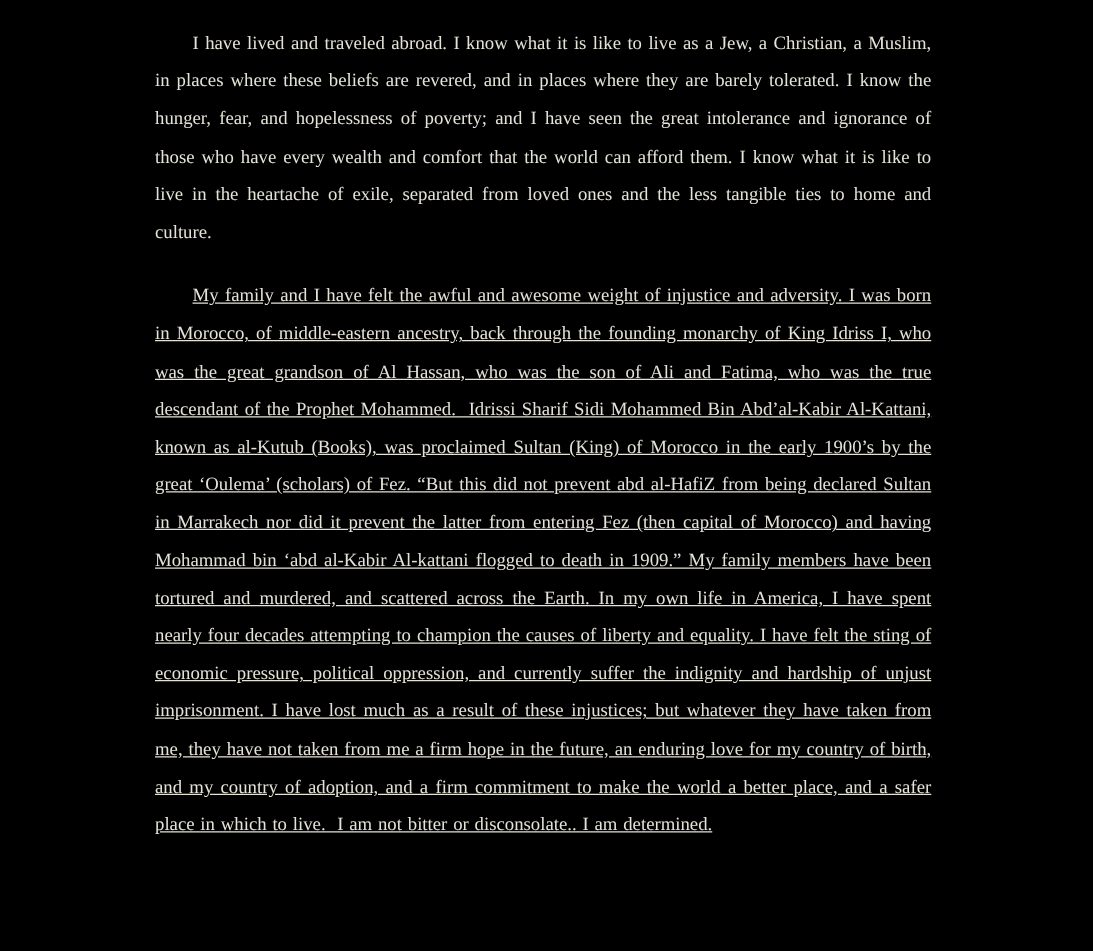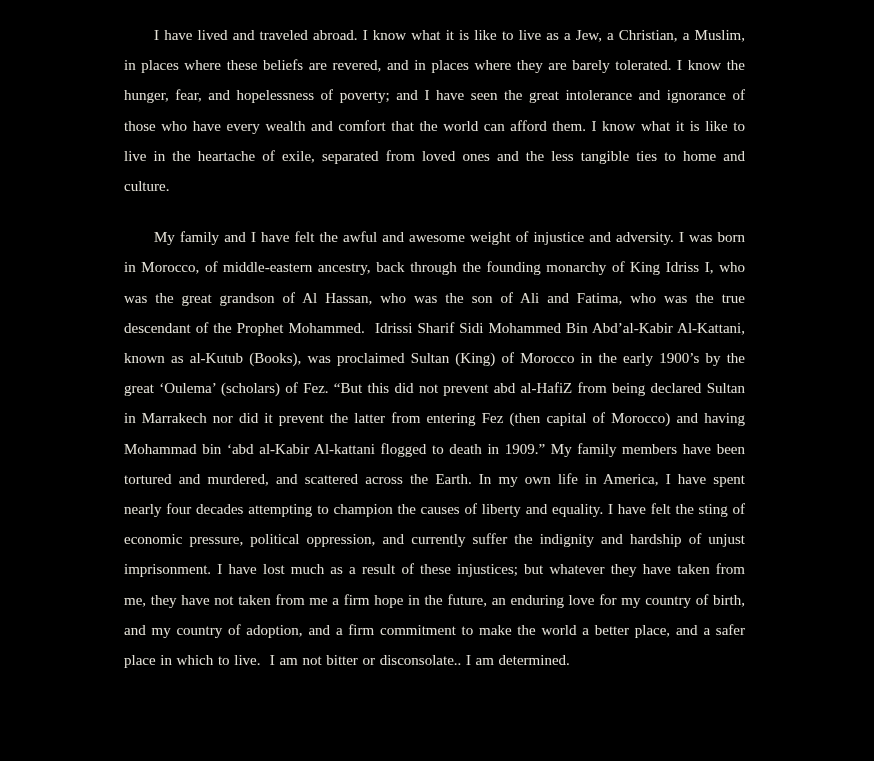--- a/index.html
+++ b/index.html
@@ -25,20 +25,21 @@
     line-height: 30.2px;
     text-align: justify;
   }
   .text-column p {
     margin: 0 0 21px 0;
     text-indent: 30px;
     word-spacing: 0.06em;
   }
   .text-column p:last-child {
     margin-bottom: 0;
+    text-decoration: underline;
   }
 </style>
 </head>
 <body>
 
 <div class="page">
   <div class="text-column">
     <p>I have lived and traveled abroad. I know what it is like to live as a Jew, a Christian, a Muslim, in places where these beliefs are revered, and in places where they are barely tolerated. I know the hunger, fear, and hopelessness of poverty; and I have seen the great intolerance and ignorance of those who have every wealth and comfort that the world can afford them. I know what it is like to live in the heartache of exile, separated from loved ones and the less tangible ties to home and culture.</p>
     <p>My family and I have felt the awful and awesome weight of injustice and adversity. I was born in Morocco, of middle-eastern ancestry, back through the founding monarchy of King Idriss I, who was the great grandson of Al Hassan, who was the son of Ali and Fatima, who was the true descendant of the Prophet Mohammed.&nbsp; Idrissi Sharif Sidi Mohammed Bin Abd’al-Kabir Al-Kattani, known as al-Kutub (Books), was proclaimed Sultan (King) of Morocco in the early 1900’s by the great ‘Oulema’ (scholars) of Fez. “But this did not prevent abd al-HafiZ from being declared Sultan in Marrakech nor did it prevent the latter from entering Fez (then capital of Morocco) and having Mohammad bin ‘abd al-Kabir Al-kattani flogged to death in 1909.” My family members have been tortured and murdered, and scattered across the Earth. In my own life in America, I have spent nearly four decades attempting to champion the causes of liberty and equality. I have felt the sting of economic pressure, political oppression, and currently suffer the indignity and hardship of unjust imprisonment. I have lost much as a result of these injustices; but whatever they have taken from me, they have not taken from me a firm hope in the future, an enduring love for my country of birth, and my country of adoption, and a firm commitment to make the world a better place, and a safer place in which to live.&nbsp; I am not bitter or disconsolate.. I am determined.</p>
   </div>

